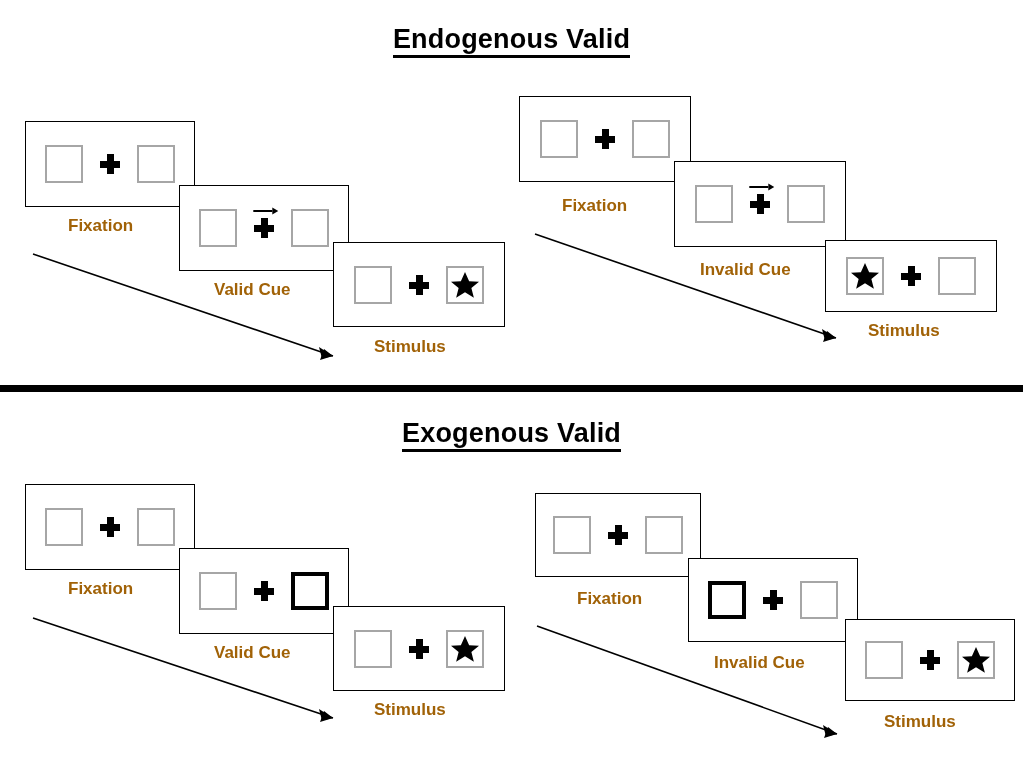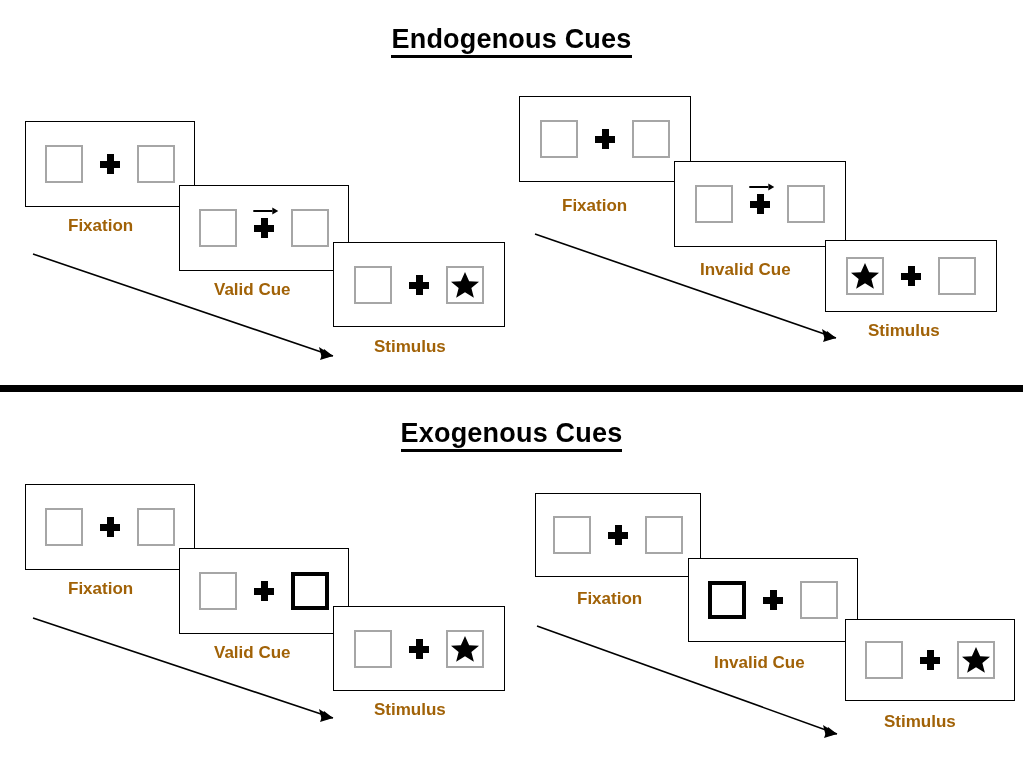--- a/index.html
+++ b/index.html
@@ -141,21 +141,21 @@
   
   .time-arrow {
     position: absolute;
     overflow: visible;
   }
 </style>
 </head>
 <body>
 
 <div class="section-title" id="title-endogenous">
-  <span>Endogenous Cues</span>
+  <span>Endogenous Valid</span>
 </div>
 
 <div class="panel" id="p-ev-1" style="left:25px; top:121px; width:170px; height:86px;">
   <div class="panel-inner">
     <div class="stim-box"></div>
     <div class="centre-stack">
       <div class="cross"></div>
     </div>
     <div class="stim-box"></div>
   </div>
@@ -241,21 +241,21 @@
 
 <svg class="time-arrow" style="left:530px; top:228px; width:322px; height:122px;" viewBox="0 0 322 122">
   <line x1="5" y1="6" x2="306" y2="110" stroke="#000" stroke-width="1.6"></line>
   <polygon points="306,110 292,101 295,112.5" fill="#000"></polygon>
   <polygon points="306,110 293,114 297,103" fill="#000"></polygon>
 </svg>
 
 <div class="divider" id="main-divider"></div>
 
 <div class="section-title" id="title-exogenous">
-  <span>Exogenous Cues</span>
+  <span>Exogenous Valid</span>
 </div>
 
 <div class="panel" id="p-xv-1" style="left:25px; top:484px; width:170px; height:86px;">
   <div class="panel-inner">
     <div class="stim-box"></div>
     <div class="centre-stack">
       <div class="cross"></div>
     </div>
     <div class="stim-box"></div>
   </div>

